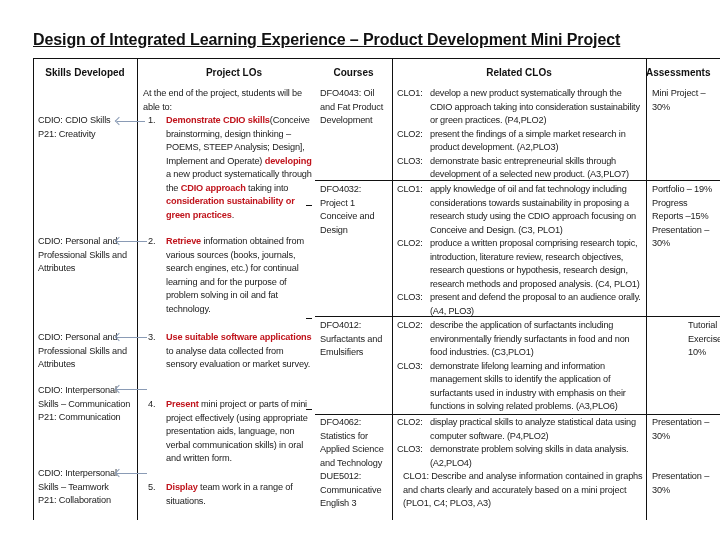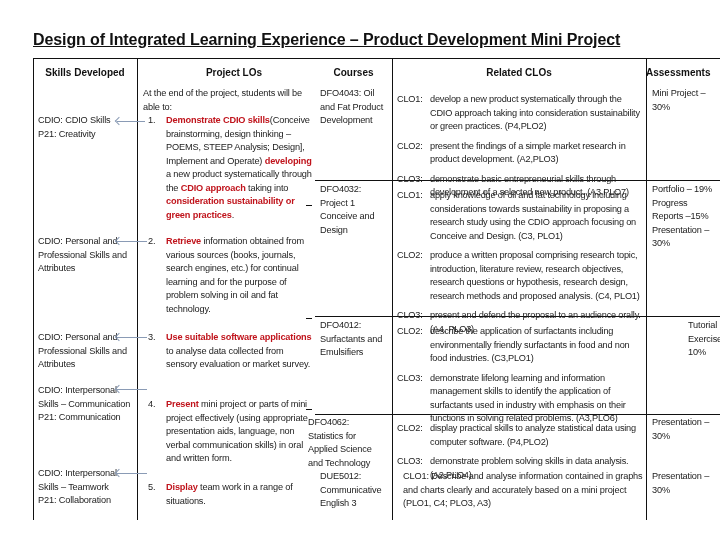--- a/index.html
+++ b/index.html
@@ -11,21 +11,21 @@
   .hline { position:absolute; height:1px; background:#111; }
   .head { position:absolute; top:67px; font-size:10px; font-weight:bold; text-align:center; color:#111; }
   .cell { position:absolute; font-size:9.2px; line-height:13.5px; color:#222; letter-spacing:-0.15px; }
   .red { color:#c0141c; font-weight:bold; }
   .num { position:absolute; font-size:9.2px; line-height:13.5px; color:#222; }
   .arrow { position:absolute; height:1px; background:#8a9bb5; }
   .arrow::before { content:""; position:absolute; left:-1px; top:-3px; width:5px; height:5px;
                    border-left:1px solid #8a9bb5; border-bottom:1px solid #8a9bb5; transform:rotate(45deg); }
   .clo { position:absolute; font-size:9.2px; line-height:13.5px; color:#222; letter-spacing:-0.2px; }
   .clo .lbl { position:absolute; left:0; top:0; }
-  .clo .txt { display:block; padding-left:33px;margin-top:6px; }
+  .clo .txt { display:block; padding-left:33px; }
   .dash { position:absolute; width:6px; height:1px; background:#111; }
 </style>
 </head>
 <body>
 
 <div class="title">Design of Integrated Learning Experience – Product Development Mini Project</div>
 
 <div>
   <div class="hline" style="left:33px; top:58px; width:687px;"></div>
   <div class="vline" style="left:33px; top:58px; height:462px;"></div>
@@ -84,21 +84,21 @@
 
 <div class="num" style="left:148px; top:398px;">4.</div>
 <div class="cell lo" style="left:166px; top:398px; width:150px;"><span class="red">Present</span><span> mini project or parts of mini project effectively (using appropriate presentation aids, language, non verbal communication skills) in oral and written form.</span></div>
 
 <div class="num" style="left:148px; top:481px;">5.</div>
 <div class="cell lo" style="left:166px; top:481px; width:148px;"><span class="red">Display</span><span> team work in a range of situations.</span></div>
 
 <div class="cell" style="left:320px; top:87px; width:70px;">DFO4043: Oil and Fat Product Development</div>
 <div class="cell" style="left:320px; top:183px; width:70px;">DFO4032: Project 1 Conceive and Design</div>
 <div class="cell" style="left:320px; top:319px; width:70px;">DFO4012: Surfactants and Emulsifiers</div>
-<div class="cell" style="left:308px; top:416px; width:72px;">DFO4062: Statistics for Applied Science and Technology</div>
+<div class="cell" style="left:320px; top:416px; width:72px;">DFO4062: Statistics for Applied Science and Technology</div>
 <div class="cell" style="left:320px; top:470px; width:72px;">DUE5012: Communicative English 3</div>
 
 <div class="cell clos" style="left:397px; top:87px; width:246px;">
     <div class="clo" style="position: relative;">
       <span class="lbl">CLO1:</span>
       <span class="txt">develop a new product systematically through the CDIO approach taking into consideration sustainability or green practices. (P4,PLO2)</span>
     </div>
     <div class="clo" style="position: relative;">
       <span class="lbl">CLO2:</span>
       <span class="txt">present the findings of a simple market research in product development. (A2,PLO3)</span>

